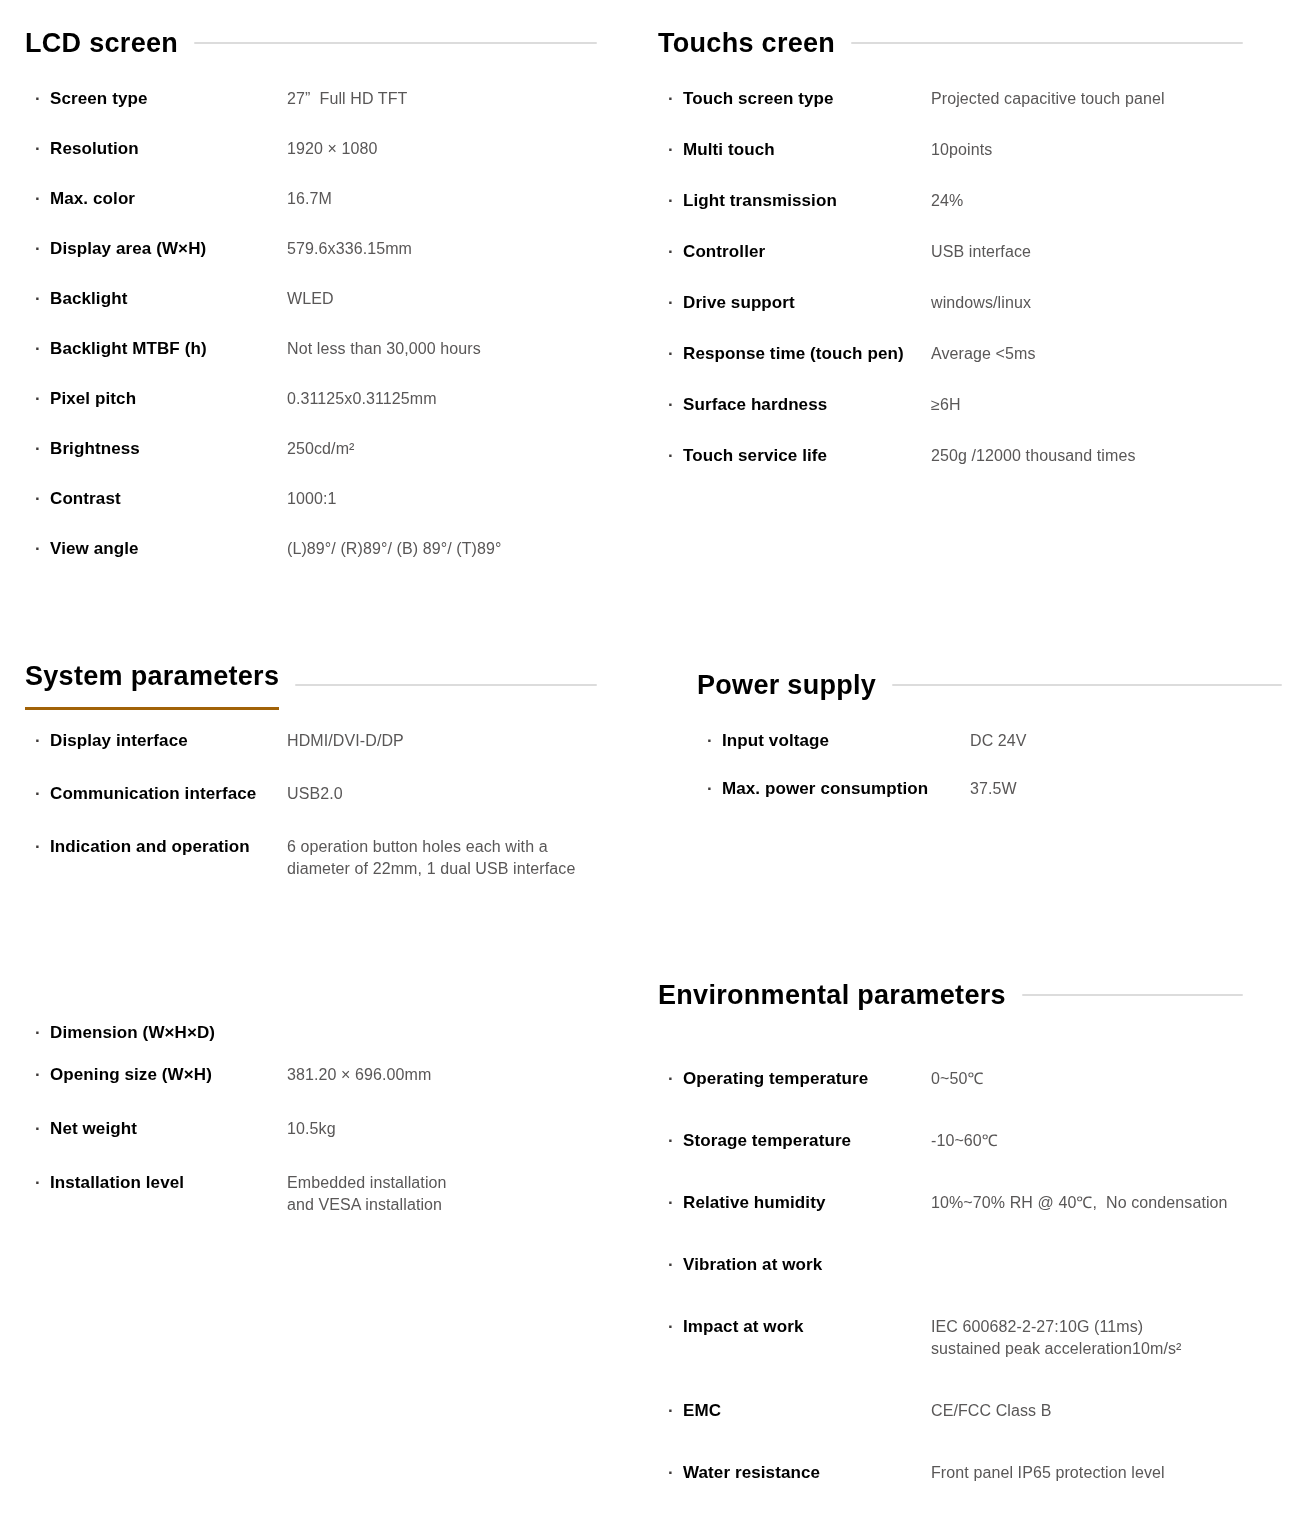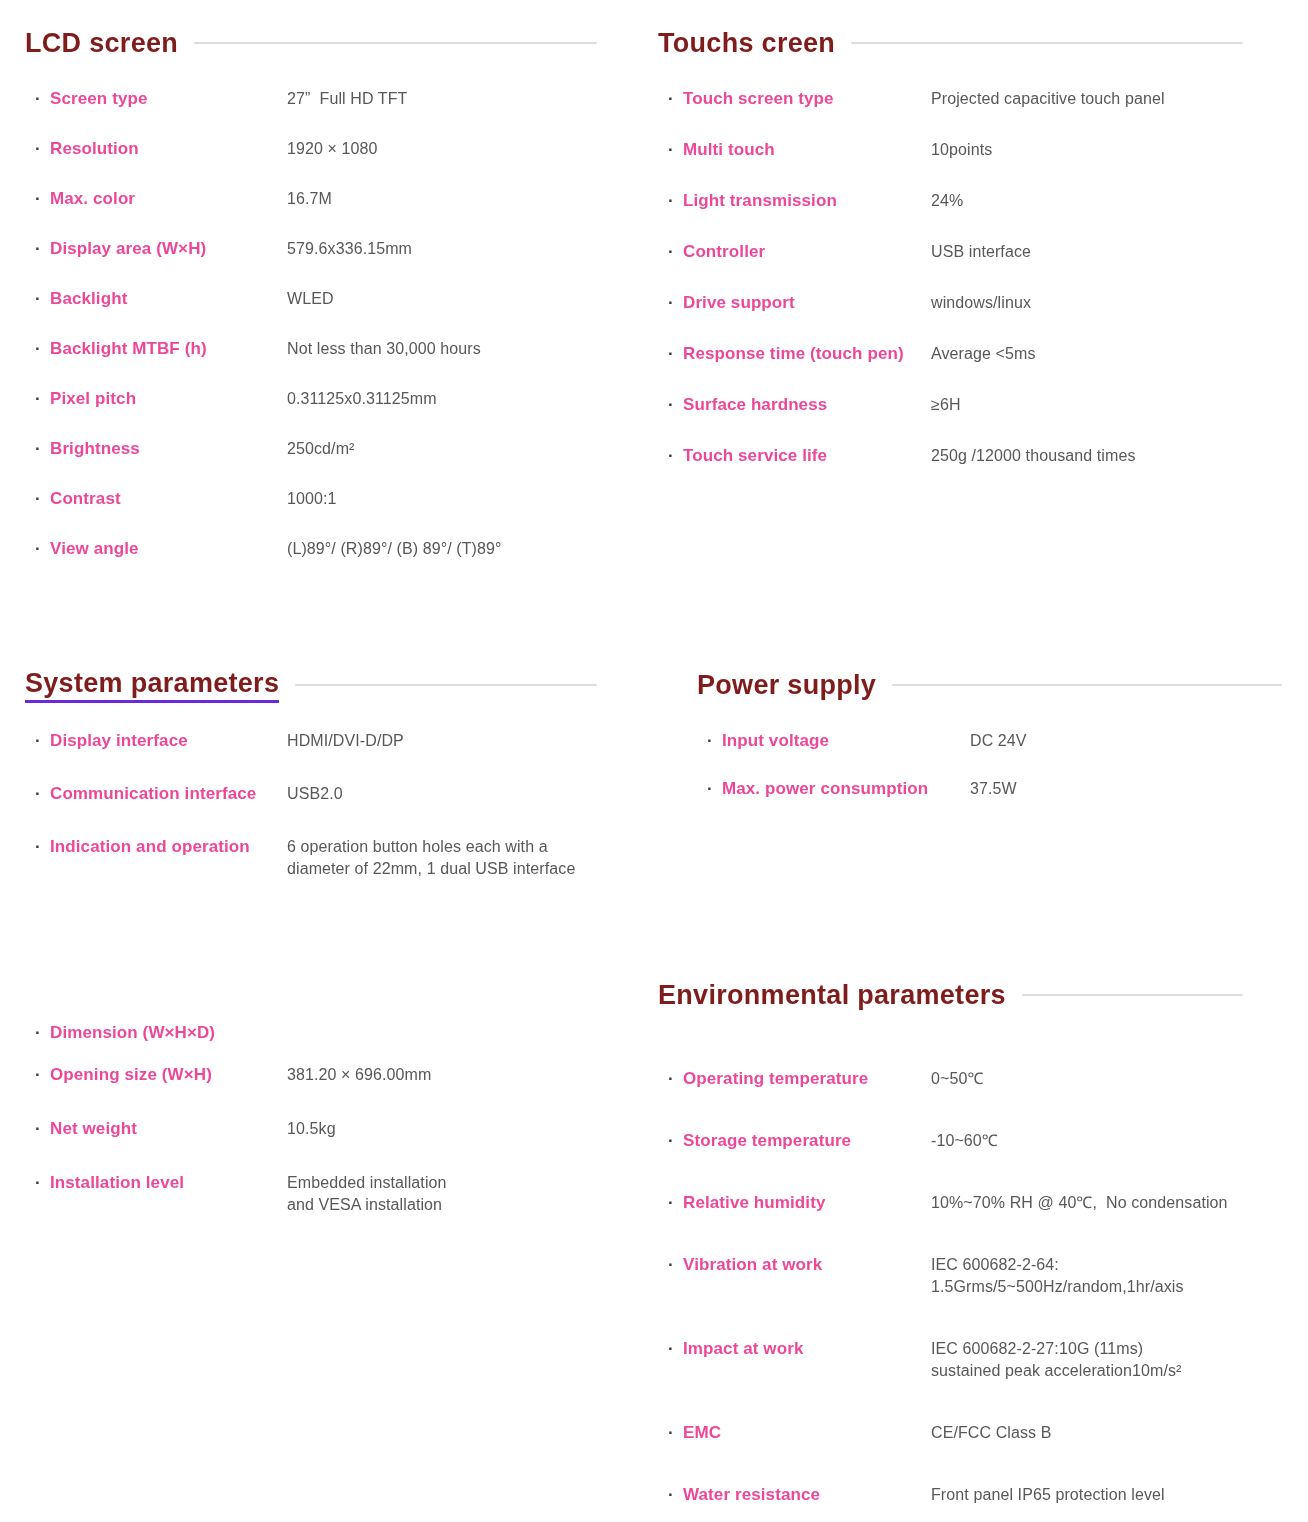--- a/index.html
+++ b/index.html
@@ -13,23 +13,23 @@
   #sec-lcd      {left:25px; top:26px;  width:572px;}
   #sec-touch    {left:658px;top:26px;  width:585px;}
   #sec-system   {left:25px; top:668px; width:572px;}
   #sec-power    {left:658px;top:668px; width:585px;margin-left:39px;}
   #sec-physical {left:25px; top:978px; width:572px;}
   #sec-env      {left:658px;top:978px; width:585px;}
 
   .sec-head{display:flex;align-items:center;height:34px;}
   .sec-title{
     margin:0;font-size:27px;line-height:32px;font-weight:600;
-    color:#7f1d1d;letter-spacing:0.3px;white-space:nowrap;
-  }
-  .sec-title.linked{border-bottom:3px solid #6d28d9;padding-bottom:1px;}
+    color:#000000;letter-spacing:0.3px;white-space:nowrap;
+  }
+  .sec-title.linked{border-bottom:3px solid #a16207;padding-bottom:15px;}
   .rule{flex:1;height:2px;background:#DCDCDC;margin-left:16px;border-radius:1px;}
 
   .rows{margin-top:28px;}
   #sec-physical .rows{margin-top:44px;}
   #sec-env .rows{margin-top:56px;}
 
   .spec-row{display:flex;align-items:flex-start;padding-left:10px;}
   #sec-lcd      .spec-row{margin-bottom:28px;}
   #sec-touch    .spec-row{margin-bottom:29px;}
   #sec-system   .spec-row{margin-bottom:31px;}
@@ -37,21 +37,21 @@
   #sec-physical .spec-row{margin-bottom:32px;}
   #sec-physical .spec-row.multiline{margin-bottom:20px;}
   #sec-env      .spec-row{margin-bottom:40px;}
 
   .bullet{
     flex:none;width:15px;font-size:17px;line-height:22px;
     font-weight:700;color:#3E3A39;
   }
   .lab{
     flex:none;width:237px;font-size:17px;line-height:22px;
-    font-weight:700;color:#ec4899;letter-spacing:0.1px;white-space:pre;
+    font-weight:700;color:#000000;letter-spacing:0.1px;white-space:pre;
   }
   .right .lab{width:248px;}
   .val{
     font-size:16px;line-height:22px;font-weight:400;
     color:#595757;white-space:pre;letter-spacing:0.1px;
   }
 </style>
 </head>
 <body>
 
@@ -251,22 +251,20 @@
           <span class="val">-10~60℃</span>
         </div>
         <div class="spec-row">
           <span class="bullet">·</span>
           <span class="lab">Relative humidity</span>
           <span class="val">10%~70% RH @ 40℃,  No condensation</span>
         </div>
         <div class="spec-row multiline">
           <span class="bullet">·</span>
           <span class="lab">Vibration at work</span>
-          <span class="val">IEC 600682-2-64:
-1.5Grms/5~500Hz/random,1hr/axis</span>
         </div>
         <div class="spec-row multiline">
           <span class="bullet">·</span>
           <span class="lab">Impact at work</span>
           <span class="val">IEC 600682-2-27:10G (11ms)
 sustained peak acceleration10m/s²</span>
         </div>
         <div class="spec-row">
           <span class="bullet">·</span>
           <span class="lab">EMC</span>

